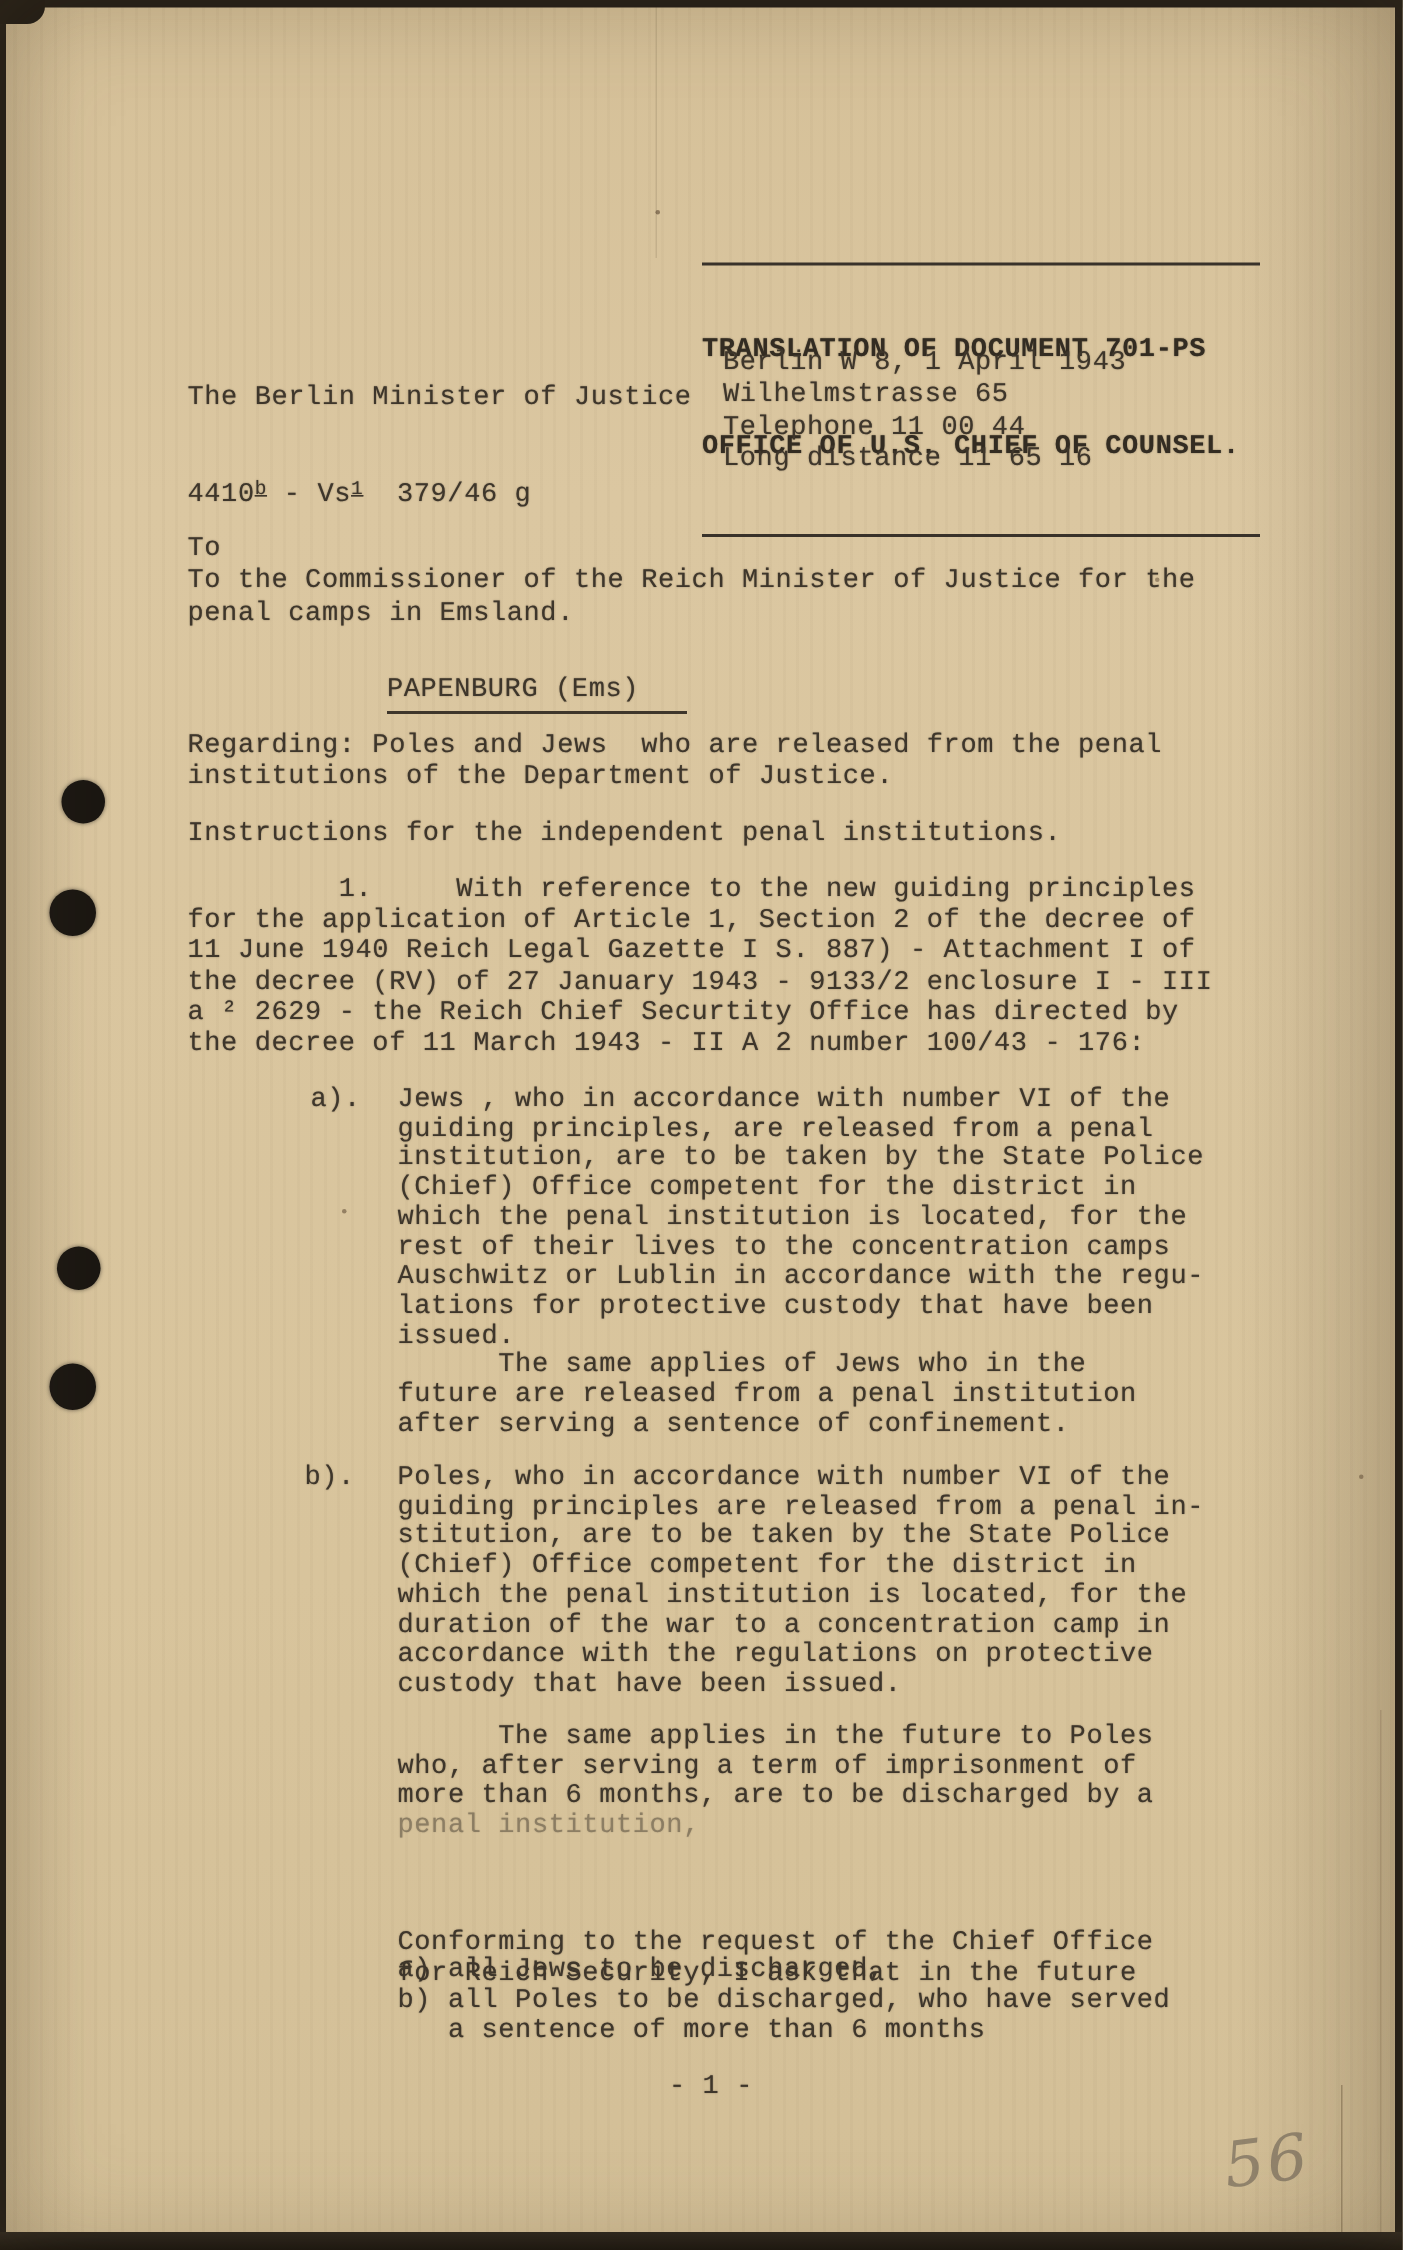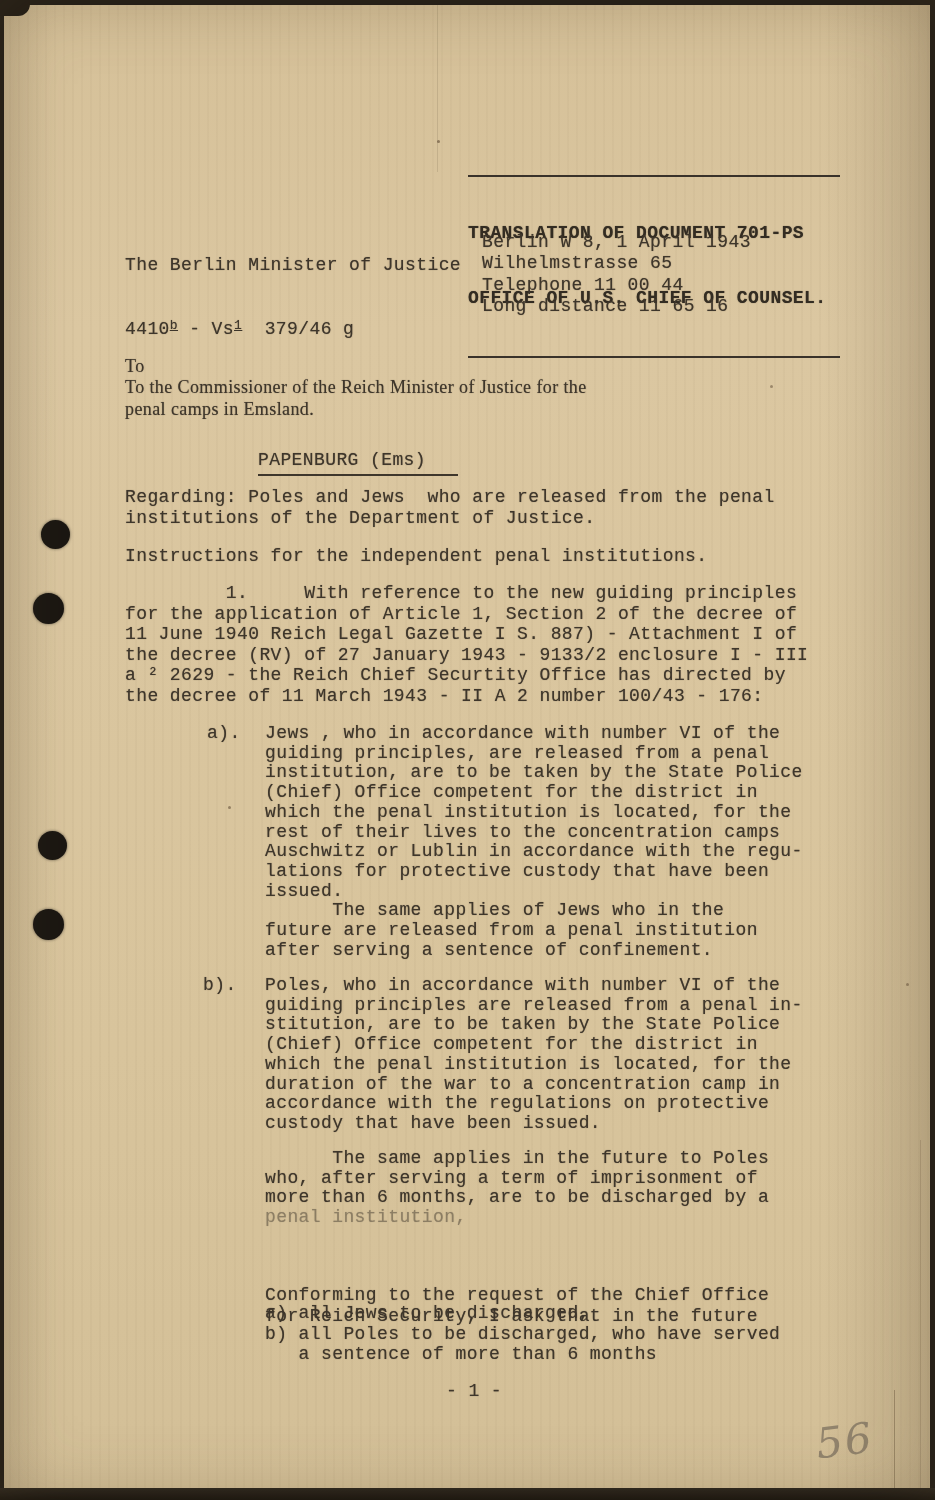--- a/index.html
+++ b/index.html
@@ -35,21 +35,21 @@
   .lh-top{line-height:21.3px;}
   .lh-body{line-height:19.7px;}
   .lh-para{line-height:20.5px;}
   .stamp{position:absolute;left:468px;top:175px;width:372px;border-top:2px solid #39322a;border-bottom:2px solid #39322a;
     padding:3px 0 4px 0;font-weight:bold;color:#332c22;line-height:21.5px;font-size:18px;letter-spacing:.4px;white-space:pre;
     text-shadow:0 0 1px rgba(50,44,34,.7);}
   .dateline{left:482px;top:232px;}
   .sender-name{left:125px;top:255px;}
   .sender-ref{left:125px;top:277px;margin-top:36px;}
   .sender-ref sup{font-size:13px;position:relative;top:2px;text-decoration:underline;letter-spacing:.4px;}
-  .recipients{left:125px;top:356px;font-family:Liberation Serif, serif;}
+  .recipients{left:125px;top:356px;}
   .place{position:absolute;left:258px;top:450px;font-size:18px;letter-spacing:.4px;white-space:pre;
     border-bottom:2px solid #3e362b;padding:0 32px 4px 0;text-shadow:0 0 1px rgba(62,52,40,.6);}
   .regarding{left:125px;top:487px;}
   .instructions{left:125px;top:546px;}
   .para1{left:125px;top:583px;}
   .label-a{left:207px;top:724px;}
   .item-a{left:265px;top:724px;}
   .label-b{left:203px;top:976px;}
   .item-b{left:265px;top:976px;}
   .para-poles{left:265px;top:1149px;}

